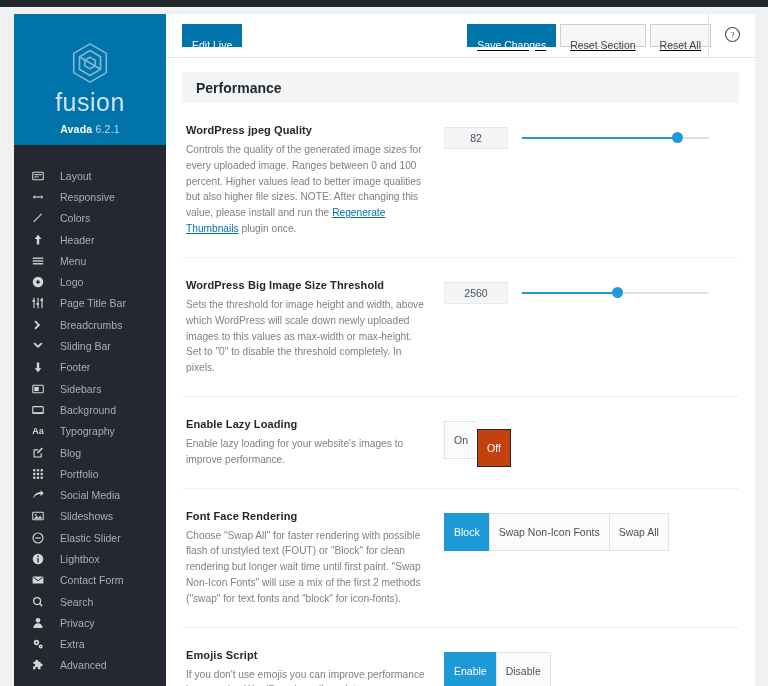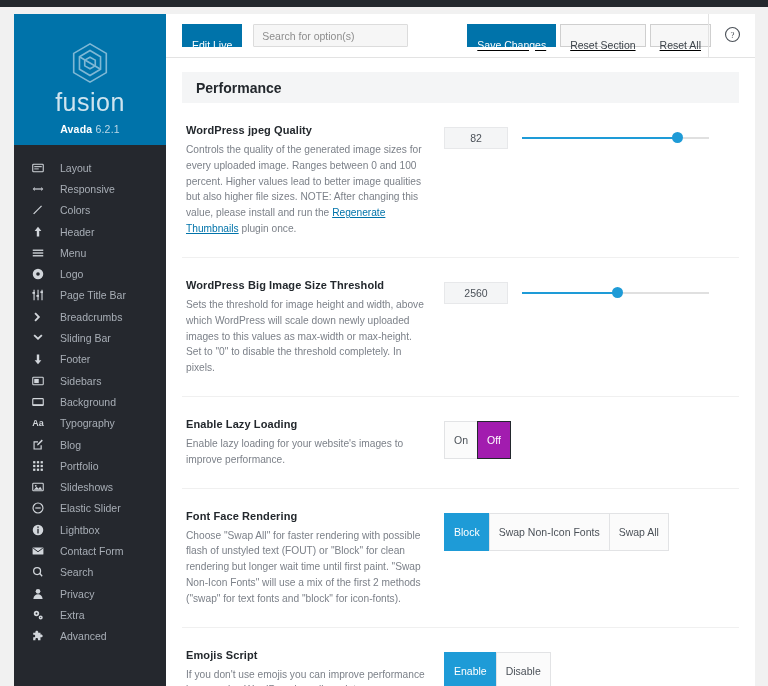--- a/index.html
+++ b/index.html
@@ -45,21 +45,21 @@
   .brand-word {
     font-size: 25px; color: #cfe4ef; letter-spacing: .5px;
     font-weight: 300; line-height: 1; margin-top: 4px;
     font-family: "Liberation Sans", sans-serif;
   }
   .brand-ver {
     margin-top: 8px; font-size: 10.5px; color: #bcd9e8; letter-spacing: .2px;
   }
   .brand-ver b { color: #ffffff; font-weight: 700; }
 
-  .navlist { padding-top: 12px; }
+  .navlist { padding-top: 20px; }
   .navitem {
     display: flex; align-items: center;
     height: 21.3px;
     padding: 0 0 0 18px;
     color: #a8aeb6;
     font-size: 10.5px;
     cursor: pointer;
     white-space: nowrap;
   }
   .navicon {
@@ -204,21 +204,21 @@
     line-height: 20px;
     padding: 0 9px;
     cursor: pointer;
     white-space: nowrap;
   }
   .bgroup .bg-btn:last-child { border-right: 1px solid #e2e3e5; }
   .bgroup .bg-btn.sel-blue {
     background: #1e9bd7; border-color: #1e9bd7; color: #ffffff;
   }
   .bgroup .bg-btn.sel-dark {
-    background: #a21caf; border-color: #23282d; color: #ffffff;
+    background: #c2410c; border-color: #23282d; color: #ffffff; margin-top: 8px;
   }
 </style>
 </head>
 <body>
 
 <div id="wpadminbar"></div>
 
 <div id="page">
   <div id="panel">
 
@@ -377,20 +377,28 @@
                 <rect x="1.5" y="11.5" width="3" height="3"></rect>
                 <rect x="6.5" y="11.5" width="3" height="3"></rect>
                 <rect x="11.5" y="11.5" width="3" height="3"></rect>
               </svg>
             </span>
             <span class="navlabel">Portfolio</span>
           </div>
           <div class="navitem">
             <span class="navicon">
               <svg width="12" height="12" viewBox="0 0 16 16" fill="currentColor">
+                <path d="M1.5 13 C2.5 6.5 7 4.2 11.5 4.2 L11.5 1.5 L15.5 5.6 L11.5 9.5 L11.5 6.6 C7.6 6.6 4 8.2 1.5 13 Z"></path>
+              </svg>
+            </span>
+            <span class="navlabel">Social Media</span>
+          </div>
+          <div class="navitem">
+            <span class="navicon">
+              <svg width="12" height="12" viewBox="0 0 16 16" fill="currentColor">
                 <rect x="1" y="3" width="14" height="10" rx="1" fill="none" stroke="currentColor" stroke-width="1.4"></rect>
                 <circle cx="5" cy="6.4" r="1.2"></circle>
                 <path d="M2.4 11.6 L6.2 7.8 L8.6 10.2 L10.9 7.6 L13.6 11.6 Z"></path>
               </svg>
             </span>
             <span class="navlabel">Slideshows</span>
           </div>
           <div class="navitem">
             <span class="navicon">
               <svg width="12" height="12" viewBox="0 0 16 16" fill="currentColor">
@@ -454,21 +462,20 @@
             </span>
             <span class="navlabel">Advanced</span>
           </div>
         </div>
     </div>
 
     <div id="main">
 
       <div id="toolbar">
         <button class="btn btn-primary">Edit Live</button>
-        <input class="search-box" type="text" placeholder="Search for option(s)" style="">
         <div class="toolbar-right">
           <button class="btn btn-primary">Save Changes</button>
           <button class="btn">Reset Section</button>
           <button class="btn">Reset All</button>
         </div>
         <div class="help-cell">
           <span>
             <svg width="17" height="17" viewBox="0 0 20 20">
               <circle cx="10" cy="10" r="8.2" fill="none" stroke="#4b5158" stroke-width="1.3"></circle>
               <text x="10" y="14.3" font-size="10.5" text-anchor="middle" fill="#4b5158" font-family="Liberation Serif, serif">?</text>

